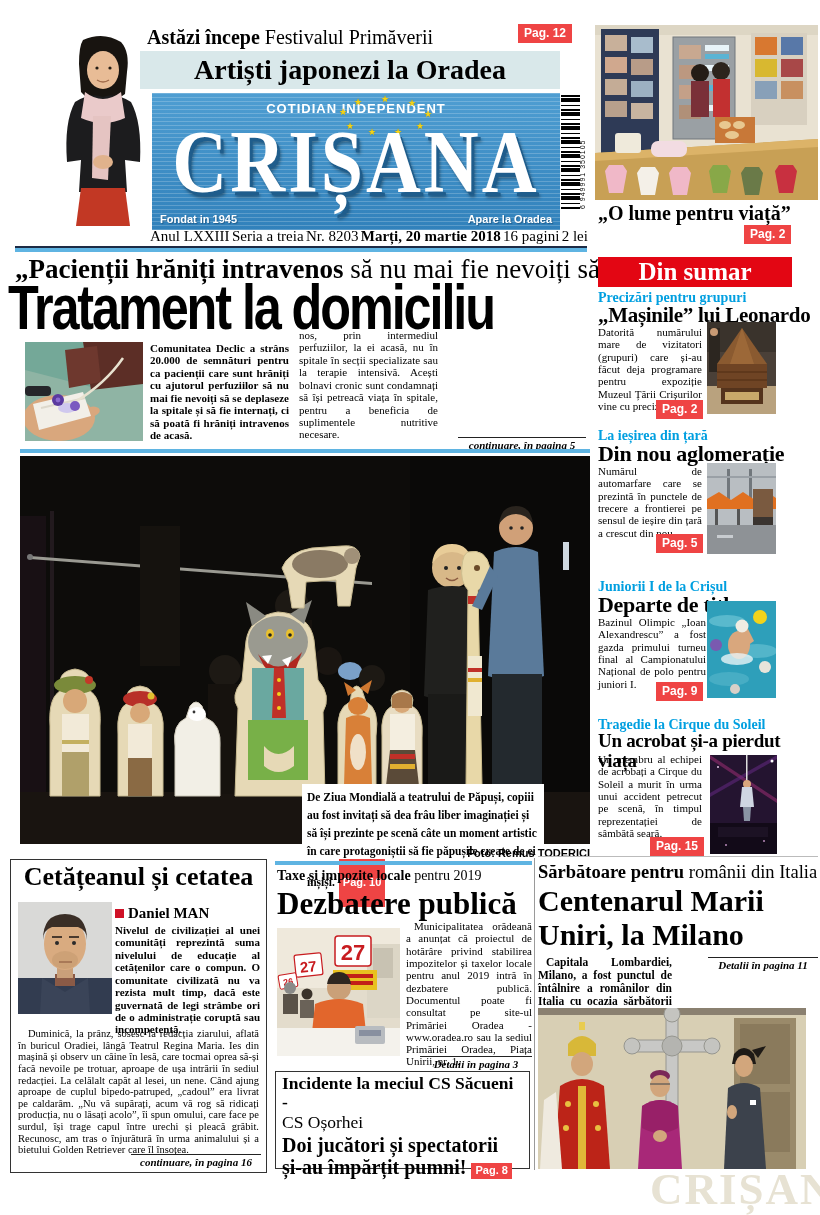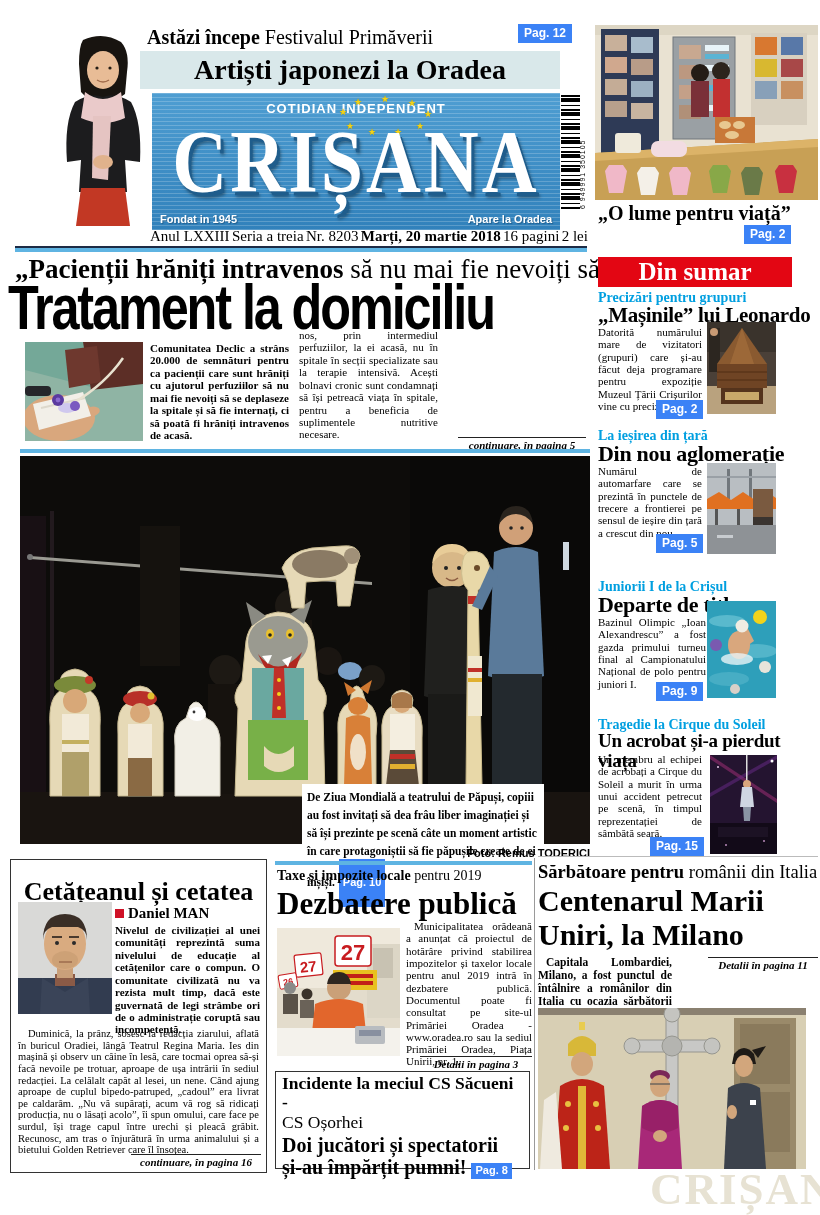--- a/index.html
+++ b/index.html
@@ -1,20 +1,20 @@
 <!DOCTYPE html>
 <html><head>
 <meta charset="utf-8">
 <style>
   html,body{margin:0;padding:0;background:#888;}
   .page{position:relative;width:820px;height:1215px;background:#fff;overflow:hidden;
         font-family:"Liberation Serif",serif;color:#000;margin:0 auto;}
   .abs{position:absolute;}
   .sans{font-family:"Liberation Sans",sans-serif;}
-  .pag{display:inline-block;background:#3b82f6;color:#fff;
+  .pag{display:inline-block;background:#ef4444;color:#fff;
        font:bold 12px/1.25 "Liberation Sans",sans-serif;padding:2px 6px;}
   .ckick{color:#009fe0;font-weight:bold;font-size:14px;line-height:1.05;}
   .stitle{font-weight:bold;font-size:19px;line-height:1.05;letter-spacing:-0.3px;}
   .stext{font-size:11px;line-height:1.12;text-align:justify;}
   .more{font-style:italic;font-weight:bold;font-size:11px;border-top:1px solid #222;
         text-align:center;line-height:1.3;}
   .rule-blue{background:#5fb4e2;border-top:2px solid #1d2b45;height:4px;}
   .bar-blue{background:#5fb4e2;height:4px;}
   svg{display:block;}
   .kicker-serif{font-size:27px;line-height:1.05;white-space:nowrap;}
@@ -366,21 +366,21 @@
       <rect x="8" y="72" width="50" height="10" fill="#1c1224"></rect>
       <circle cx="62" cy="6" r="1.5" fill="#fff"></circle>
         <circle cx="8" cy="12" r="1" fill="#e8c8e8"></circle>
       <circle cx="54" cy="86" r="1" fill="#b88ab8"></circle>
         <circle cx="16" cy="90" r="1" fill="#b88ab8"></circle>
     </svg>
   </div>
   <div class="abs pag" style="left:650px;top:837px;">Pag. 15</div>
 
   <div class="abs" style="left:10px;top:859px;width:255px;height:312px;border:1px solid #333;">
-    <div style="text-align:center;font-weight:bold;font-size:26px;margin-top:17px;">Cetățeanul și cetatea</div>
+    <div style="text-align:center;font-weight:bold;font-size:26px;margin-top:2px;">Cetățeanul și cetatea</div>
     <div class="abs" style="left:7px;top:42px;">
       <svg width="94" height="112" viewBox="0 0 94 112">
         <rect width="94" height="112" fill="#d9d9d7"></rect>
         <rect y="76" width="94" height="36" fill="#323c50"></rect>
         <polygon points="24,76 47,90 70,76 72,112 22,112" fill="#3a4458"></polygon>
         <rect x="37" y="72" width="20" height="12" fill="#8a5a46"></rect>
         <rect x="39" y="60" width="16" height="16" fill="#caa07a"></rect>
         <ellipse cx="47" cy="42" rx="21" ry="26" fill="#d9ab80"></ellipse>
         <path d="M25 38 Q25 12 47 12 Q69 12 69 38 Q69 28 60 25 L34 25 Q25 28 25 38Z" fill="#3a2e26"></path>
         <ellipse cx="47" cy="58" rx="13" ry="9" fill="#c89c72" opacity="0.7"></ellipse>

